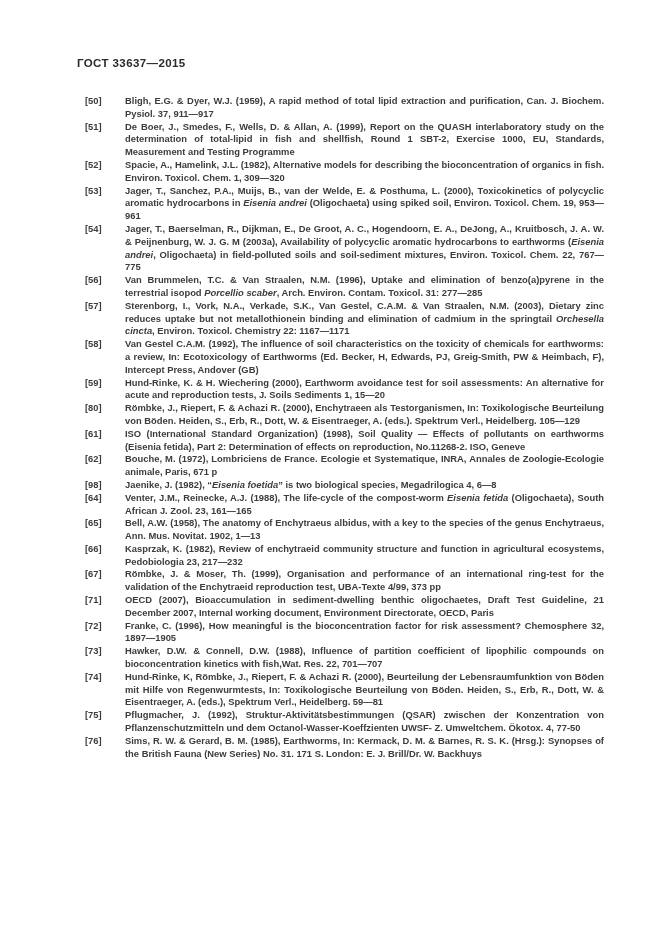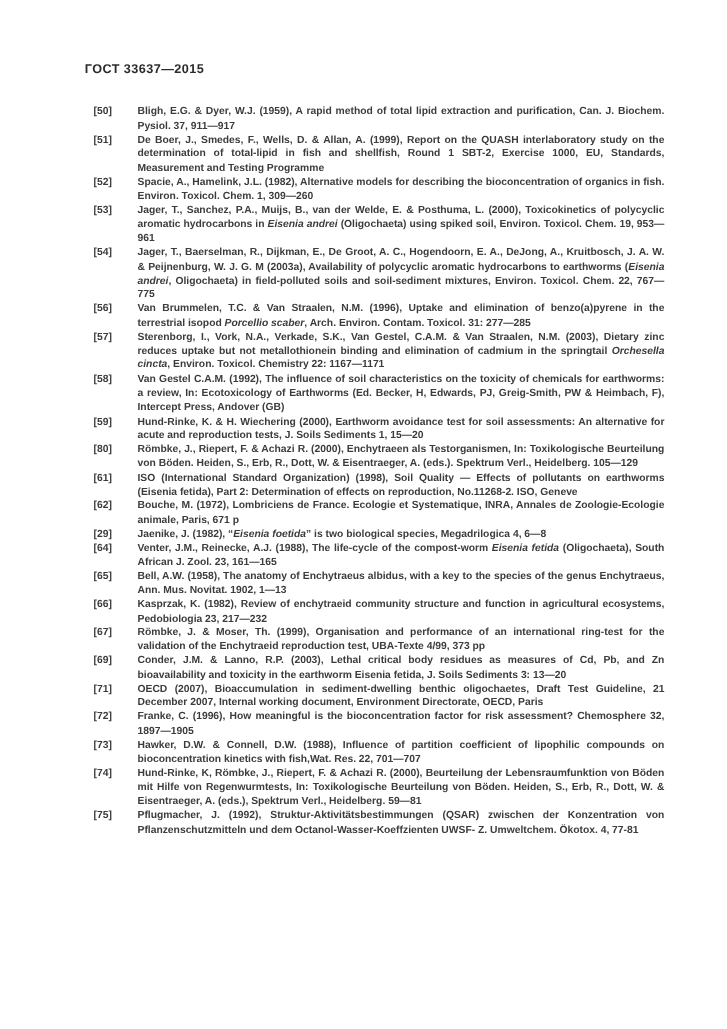--- a/index.html
+++ b/index.html
@@ -59,38 +59,37 @@
 </style>
 </head>
 <body>
 
 <div class="page">
   <div class="doc-header">ГОСТ 33637—2015</div>
 
   <div class="refs" id="refs">
       <div class="ref"><span class="ref-num">[50]</span><span class="ref-text"><span>Bligh, E.G. &amp; Dyer, W.J. (1959), A rapid method of total lipid extraction and purification, Can. J. Biochem. Pysiol. 37, 911—917</span></span></div>
       <div class="ref"><span class="ref-num">[51]</span><span class="ref-text"><span>De Boer, J., Smedes, F., Wells, D. &amp; Allan, A. (1999), Report on the QUASH interlaboratory study on the determination of total-lipid in fish and shellfish, Round 1 SBT-2, Exercise 1000, EU, Standards, Measurement and Testing Programme</span></span></div>
-      <div class="ref"><span class="ref-num">[52]</span><span class="ref-text"><span>Spacie, A., Hamelink, J.L. (1982), Alternative models for describing the bioconcentration of organics in fish. Environ. Toxicol. Chem. 1, 309—260</span></span></div>
+      <div class="ref"><span class="ref-num">[52]</span><span class="ref-text"><span>Spacie, A., Hamelink, J.L. (1982), Alternative models for describing the bioconcentration of organics in fish. Environ. Toxicol. Chem. 1, 309—320</span></span></div>
       <div class="ref"><span class="ref-num">[53]</span><span class="ref-text"><span>Jager, T., Sanchez, P.A., Muijs, B., van der Welde, E. &amp; Posthuma, L. (2000), Toxicokinetics of polycyclic aromatic hydrocarbons in </span><i>Eisenia andrei</i><span> (Oligochaeta) using spiked soil, Environ. Toxicol. Chem. 19, 953—961</span></span></div>
       <div class="ref"><span class="ref-num">[54]</span><span class="ref-text"><span>Jager, T., Baerselman, R., Dijkman, E., De Groot, A. C., Hogendoorn, E. A., DeJong, A., Kruitbosch, J. A. W. &amp; Peijnenburg, W. J. G. M (2003a), Availability of polycyclic aromatic hydrocarbons to earthworms (</span><i>Eisenia andrei</i><span>, Oligochaeta) in field-polluted soils and soil-sediment mixtures, Environ. Toxicol. Chem. 22, 767—775</span></span></div>
       <div class="ref"><span class="ref-num">[56]</span><span class="ref-text"><span>Van Brummelen, T.C. &amp; Van Straalen, N.M. (1996), Uptake and elimination of benzo(a)pyrene in the terrestrial isopod </span><i>Porcellio scaber</i><span>, Arch. Environ. Contam. Toxicol. 31: 277—285</span></span></div>
       <div class="ref"><span class="ref-num">[57]</span><span class="ref-text"><span>Sterenborg, I., Vork, N.A., Verkade, S.K., Van Gestel, C.A.M. &amp; Van Straalen, N.M. (2003), Dietary zinc reduces uptake but not metallothionein binding and elimination of cadmium in the springtail </span><i>Orchesella cincta</i><span>, Environ. Toxicol. Chemistry 22: 1167—1171</span></span></div>
       <div class="ref"><span class="ref-num">[58]</span><span class="ref-text"><span>Van Gestel C.A.M. (1992), The influence of soil characteristics on the toxicity of chemicals for earthworms: a review, In: Ecotoxicology of Earthworms (Ed. Becker, H, Edwards, PJ, Greig-Smith, PW &amp; Heimbach, F), Intercept Press, Andover (GB)</span></span></div>
       <div class="ref"><span class="ref-num">[59]</span><span class="ref-text"><span>Hund-Rinke, K. &amp; H. Wiechering (2000), Earthworm avoidance test for soil assessments: An alternative for acute and reproduction tests, J. Soils Sediments 1, 15—20</span></span></div>
       <div class="ref"><span class="ref-num">[80]</span><span class="ref-text"><span>Römbke, J., Riepert, F. &amp; Achazi R. (2000), Enchytraeen als Testorganismen, In: Toxikologische Beurteilung von Böden. Heiden, S., Erb, R., Dott, W. &amp; Eisentraeger, A. (eds.). Spektrum Verl., Heidelberg. 105—129</span></span></div>
       <div class="ref"><span class="ref-num">[61]</span><span class="ref-text"><span>ISO (International Standard Organization) (1998), Soil Quality — Effects of pollutants on earthworms (Eisenia fetida), Part 2: Determination of effects on reproduction, No.11268-2. ISO, Geneve</span></span></div>
       <div class="ref"><span class="ref-num">[62]</span><span class="ref-text"><span>Bouche, M. (1972), Lombriciens de France. Ecologie et Systematique, INRA, Annales de Zoologie-Ecologie animale, Paris, 671 p</span></span></div>
-      <div class="ref"><span class="ref-num">[29]</span><span class="ref-text"><span>Jaenike, J. (1982), “</span><i>Eisenia foetida</i><span>” is two biological species, Megadrilogica 4, 6—8</span></span></div>
+      <div class="ref"><span class="ref-num">[98]</span><span class="ref-text"><span>Jaenike, J. (1982), “</span><i>Eisenia foetida</i><span>” is two biological species, Megadrilogica 4, 6—8</span></span></div>
       <div class="ref"><span class="ref-num">[64]</span><span class="ref-text"><span>Venter, J.M., Reinecke, A.J. (1988), The life-cycle of the compost-worm </span><i>Eisenia fetida</i><span> (Oligochaeta), South African J. Zool. 23, 161—165</span></span></div>
       <div class="ref"><span class="ref-num">[65]</span><span class="ref-text"><span>Bell, A.W. (1958), The anatomy of Enchytraeus albidus, with a key to the species of the genus Enchytraeus, Ann. Mus. Novitat. 1902, 1—13</span></span></div>
       <div class="ref"><span class="ref-num">[66]</span><span class="ref-text"><span>Kasprzak, K. (1982), Review of enchytraeid community structure and function in agricultural ecosystems, Pedobiologia 23, 217—232</span></span></div>
       <div class="ref"><span class="ref-num">[67]</span><span class="ref-text"><span>Römbke, J. &amp; Moser, Th. (1999), Organisation and performance of an international ring-test for the validation of the Enchytraeid reproduction test, UBA-Texte 4/99, 373 pp</span></span></div>
-      <div class="ref"><span class="ref-num">[69]</span><span class="ref-text"><span>Conder, J.M. &amp; Lanno, R.P. (2003), Lethal critical body residues as measures of Cd, Pb, and Zn bioavailability and toxicity in the earthworm Eisenia fetida, J. Soils Sediments 3: 13—20</span></span></div>
       <div class="ref"><span class="ref-num">[71]</span><span class="ref-text"><span>OECD (2007), Bioaccumulation in sediment-dwelling benthic oligochaetes, Draft Test Guideline, 21 December 2007, Internal working document, Environment Directorate, OECD, Paris</span></span></div>
       <div class="ref"><span class="ref-num">[72]</span><span class="ref-text"><span>Franke, C. (1996), How meaningful is the bioconcentration factor for risk assessment? Chemosphere 32, 1897—1905</span></span></div>
       <div class="ref"><span class="ref-num">[73]</span><span class="ref-text"><span>Hawker, D.W. &amp; Connell, D.W. (1988), Influence of partition coefficient of lipophilic compounds on bioconcentration kinetics with fish,Wat. Res. 22, 701—707</span></span></div>
       <div class="ref"><span class="ref-num">[74]</span><span class="ref-text"><span>Hund-Rinke, K, Römbke, J., Riepert, F. &amp; Achazi R. (2000), Beurteilung der Lebensraumfunktion von Böden mit Hilfe von Regenwurmtests, In: Toxikologische Beurteilung von Böden. Heiden, S., Erb, R., Dott, W. &amp; Eisentraeger, A. (eds.), Spektrum Verl., Heidelberg. 59—81</span></span></div>
-      <div class="ref"><span class="ref-num">[75]</span><span class="ref-text"><span>Pflugmacher, J. (1992), Struktur-Aktivitätsbestimmungen (QSAR) zwischen der Konzentration von Pflanzenschutzmitteln und dem Octanol-Wasser-Koeffzienten UWSF- Z. Umweltchem. Ökotox. 4, 77-81</span></span></div>
+      <div class="ref"><span class="ref-num">[75]</span><span class="ref-text"><span>Pflugmacher, J. (1992), Struktur-Aktivitätsbestimmungen (QSAR) zwischen der Konzentration von Pflanzenschutzmitteln und dem Octanol-Wasser-Koeffzienten UWSF- Z. Umweltchem. Ökotox. 4, 77-50</span></span></div>
       <div class="ref"><span class="ref-num">[76]</span><span class="ref-text"><span>Sims, R. W. &amp; Gerard, B. M. (1985), Earthworms, In: Kermack, D. M. &amp; Barnes, R. S. K. (Hrsg.): Synopses of the British Fauna (New Series) No. 31. 171 S. London: E. J. Brill/Dr. W. Backhuys</span></span></div>
     </div>
 
   <div class="page-number">24</div>
 </div>
 
 </body></html>

